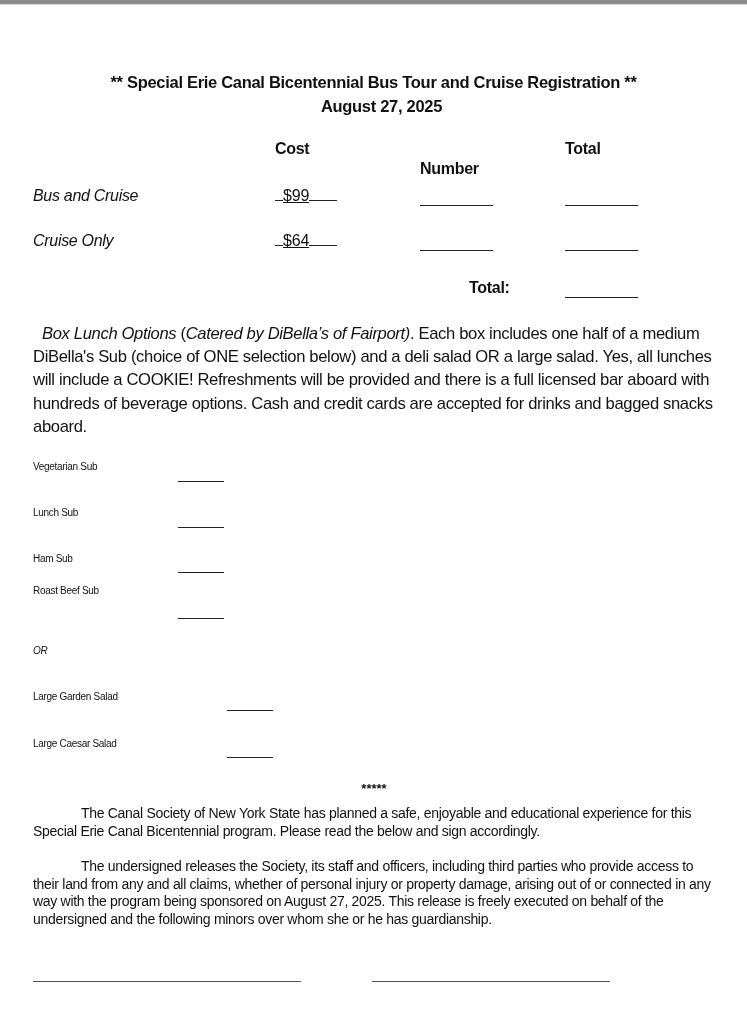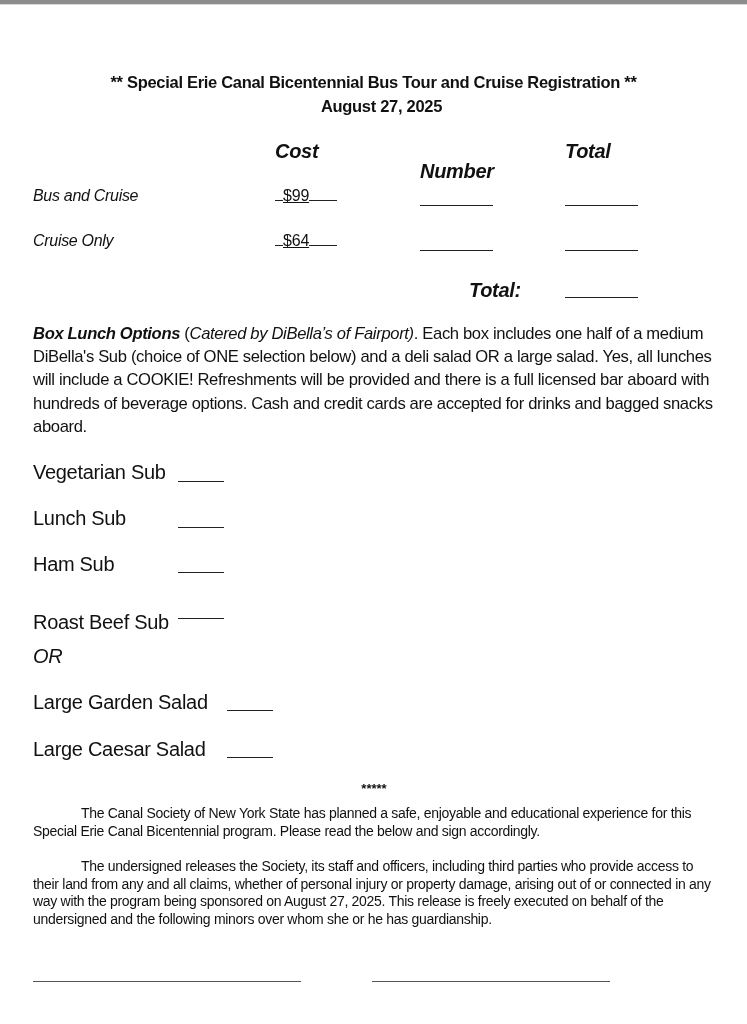--- a/index.html
+++ b/index.html
@@ -3,31 +3,31 @@
 <meta charset="utf-8">
 <style>
   html, body { margin: 0; padding: 0; background: #ffffff; }
   body {
     width: 747px; height: 1024px; position: relative; overflow: hidden;
     font-family: "Liberation Sans", sans-serif; color: #111;
   }
   .topbar { position: absolute; left: 0; top: 0; width: 747px; height: 4px; background: #8c8c8c; border-bottom: 1px solid #d9d9d9; }
   .abs { position: absolute; white-space: nowrap; }
   .title { left: 0; width: 747px; text-align: center; font-weight: bold; font-size: 16.5px; letter-spacing: -0.3px; }
-  .colhead { font-weight: bold; font-style: italic; font-size: 20px; letter-spacing: -0.3px; }
+  .colhead { font-weight: bold; font-size: 16px; letter-spacing: -0.3px; }
   .rowlabel { font-style: italic; font-size: 16px; letter-spacing: -0.3px; }
   .blank { display: inline-block; border-bottom: 1px solid #222; height: 17px; }
   .cost { font-size: 16px; letter-spacing: -0.2px; }
   .cost .val { text-decoration: underline; }
   .cost .lead { display: inline-block; width: 8px; border-bottom: 1px solid #222; height: 1px; vertical-align: baseline; }
   .cost .trail { display: inline-block; width: 28px; border-bottom: 1px solid #222; height: 1px; vertical-align: baseline; }
   .para { left: 33px; width: 680px; font-size: 16.6px; line-height: 23.2px; letter-spacing: -0.35px; white-space: normal; }
-  .para .bi { font-weight: bold; font-style: italic; }
+  .para .bi { font-weight: normal; font-style: italic; margin-left: 9px; }
   .para .it { font-style: italic; }
-  .opt { font-size: 20px; letter-spacing: -0.3px; }
+  .opt { font-size: 10px; letter-spacing: -0.3px; }
   .opt-or { font-style: italic; }
   .optblank { display: inline-block; width: 46px; border-bottom: 1px solid #222; height: 1px; }
   .stars { left: 0; width: 747px; text-align: center; font-size: 13px; font-weight: bold; font-style: italic; }
   .small { left: 33px; width: 680px; font-size: 14px; line-height: 17.5px; letter-spacing: -0.3px; white-space: normal; }
   .small .indent { display: inline-block; width: 48px; }
   .sigline { height: 1px; border-bottom: 1px solid #555; }
 </style>
 </head>
 <body>
 
@@ -63,21 +63,21 @@
 
 <div class="abs opt" style="left:33px; top:461px;">Vegetarian Sub</div>
 <div class="abs optblank" style="left:178px; top:480px;"></div>
 
 <div class="abs opt" style="left:33px; top:507px;">Lunch Sub</div>
 <div class="abs optblank" style="left:178px; top:526px;"></div>
 
 <div class="abs opt" style="left:33px; top:553px;">Ham Sub</div>
 <div class="abs optblank" style="left:178px; top:571px;"></div>
 
-<div class="abs opt" style="left:33px; top:611px;">Roast Beef Sub</div>
+<div class="abs opt" style="left:33px; top:585px;">Roast Beef Sub</div>
 <div class="abs optblank" style="left:178px; top:617px;"></div>
 
 <div class="abs opt opt-or" style="left:33px; top:645px;">OR</div>
 
 <div class="abs opt" style="left:33px; top:691px;">Large Garden Salad</div>
 <div class="abs optblank" style="left:227px; top:709px;"></div>
 
 <div class="abs opt" style="left:33px; top:738px;">Large Caesar Salad</div>
 <div class="abs optblank" style="left:227px; top:756px;"></div>
 

